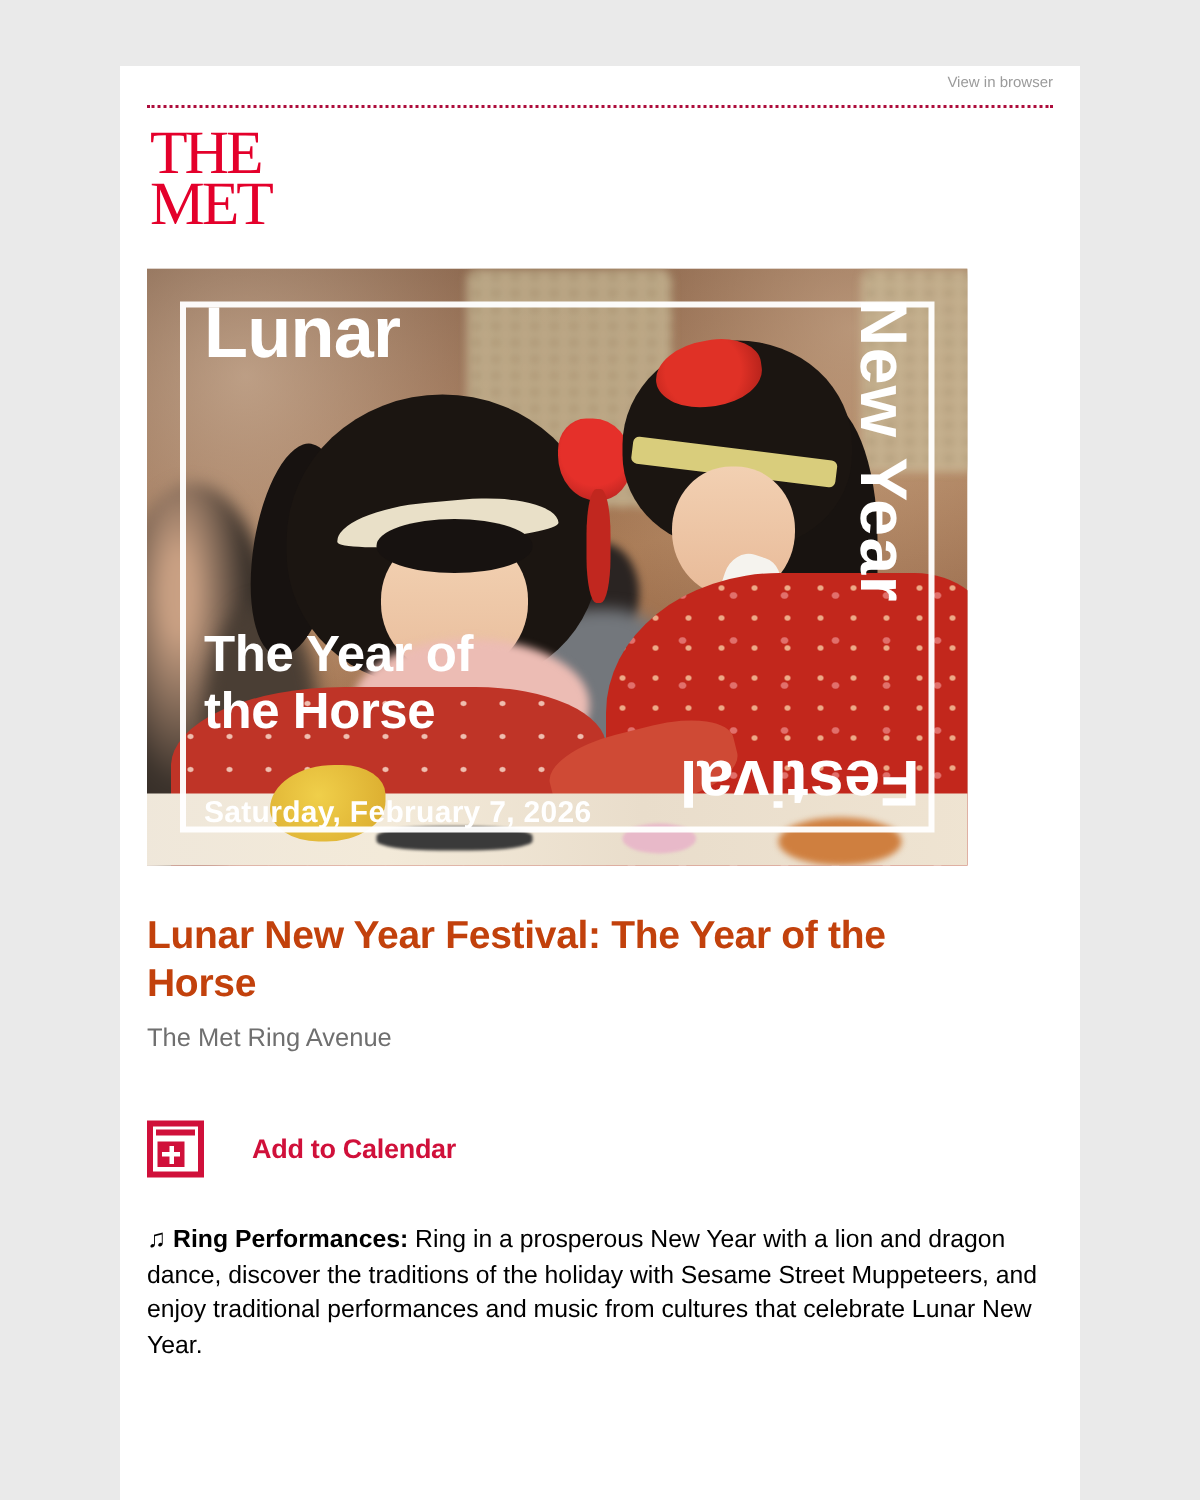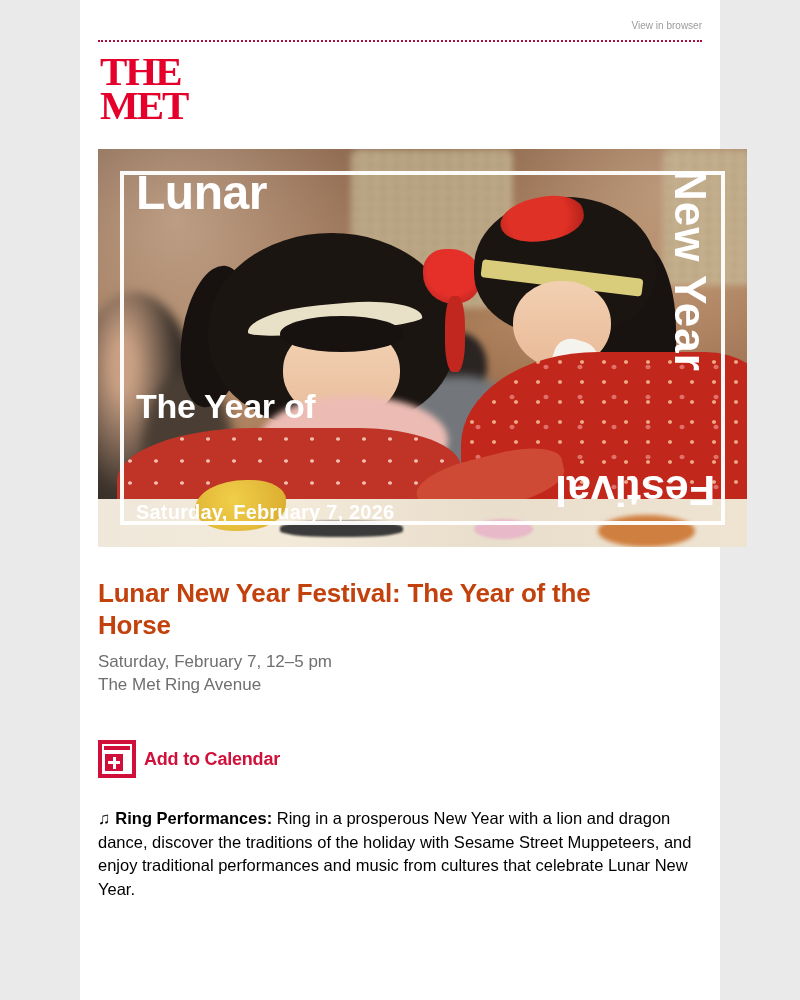--- a/index.html
+++ b/index.html
@@ -11,64 +11,64 @@
   }
   .email-body {
     width: 640px; height: 1000px;
     margin: 0 auto;
     background: #ffffff;
     box-sizing: border-box;
     padding: 0 18px;
   }
   
   .preheader {
-    padding-top: 20px;
+    padding-top: 6px;
     text-align: right;
     font-size: 10px;
     color: #9b9b9b;
+    margin-top: 44px;
   }
   .preheader a { color: #9b9b9b; text-decoration: none; cursor: pointer; }
   .dotted-rule {
     margin-top: 9px;
     border: 0;
     border-top: 2px dotted #ad0d3c;
     height: 0;
   }
   
   .header-row {
     margin-top: 13px;
     display: flex;
     justify-content: space-between;
     align-items: flex-start;
   }
   .met-logo {
     font-family: "Liberation Serif", "DejaVu Serif", serif;
-    font-weight: 700;
+    font-weight: 400;
     font-size: 41px;
     line-height: 0.82;
     letter-spacing: -2px;
     color: #e4002b;
     margin-left: 2px;
   }
   .met-logo div { display: block; }
   .wordmark {
     margin-top: 9px;
     font-size: 29px;
     color: #dc1e3c;
     letter-spacing: -0.5px;
   }
   .wordmark .wm-bold { font-weight: 700; }
   
   .hero {
     position: relative;
     margin-top: 27px;
-    width: 618px; height: 398px;
+    width: 547px; height: 398px;
     overflow: hidden;
     cursor: pointer;
-    padding-left: 31px;
   }
   .hero-art, .hero-art > div { position: absolute; }
   .hero-art { inset: 0; }
   .bg-wall {
     inset: 0;
     background:
       radial-gradient(circle at 12% 18%, rgba(238,216,192,0.55), rgba(238,216,192,0) 42%),
       radial-gradient(circle at 86% 10%, rgba(224,198,170,0.5), rgba(224,198,170,0) 38%),
       linear-gradient(165deg, #6e4a33 0%, #8a5f42 25%, #a87a55 50%, #96684a 75%, #7d5238 100%);
   }
@@ -161,21 +161,21 @@
     margin: 30px 0 9px;
     font-size: 26px; line-height: 32px;
     font-weight: 700; color: #c2410c;
     letter-spacing: -0.2px;
     max-width: 515px;
   }
   .event-meta { font-size: 17px; line-height: 23px; color: #6f6f6f; }
   
   .calendar-row {
     margin-top: 44px;
-    display: flex; align-items: center; gap: 8px;
+    display: flex; align-items: center; gap: 32px;
     cursor: pointer;
     width: fit-content;
   }
   .cal-icon {
     position: relative; display: inline-block;
     width: 38px; height: 38px;
     box-sizing: border-box;
     border: 4px solid #d0103a;
     background: #ffffff;
   }
@@ -238,27 +238,27 @@
       <div class="paper-black"></div>
       <div class="paper-pink"></div>
       <div class="paper-orange"></div>
     </div>
     <div class="hero-frame"></div>
     <div class="hero-text hero-lunar">Lunar</div>
     <div class="hero-text hero-newyear">New Year</div>
     <div class="hero-text hero-festival">Festival</div>
     <div class="hero-text hero-yoth">
       <div>The Year of</div>
+      <div>the Horse</div>
     </div>
     <div class="hero-text hero-date">Saturday, February 7, 2026</div>
   </div>
 
   <h1 class="event-title">Lunar New Year Festival: The Year of the Horse</h1>
   <div class="event-meta">
-    <div>Saturday, February 7, 12–5 pm</div>
     <div>The Met Ring Avenue</div>
   </div>
 
   <div class="calendar-row">
     <span class="cal-icon">
       <span class="cal-top"></span>
       <span class="cal-plus-box">
         <span class="cal-plus-h"></span>
         <span class="cal-plus-v"></span>
       </span>

